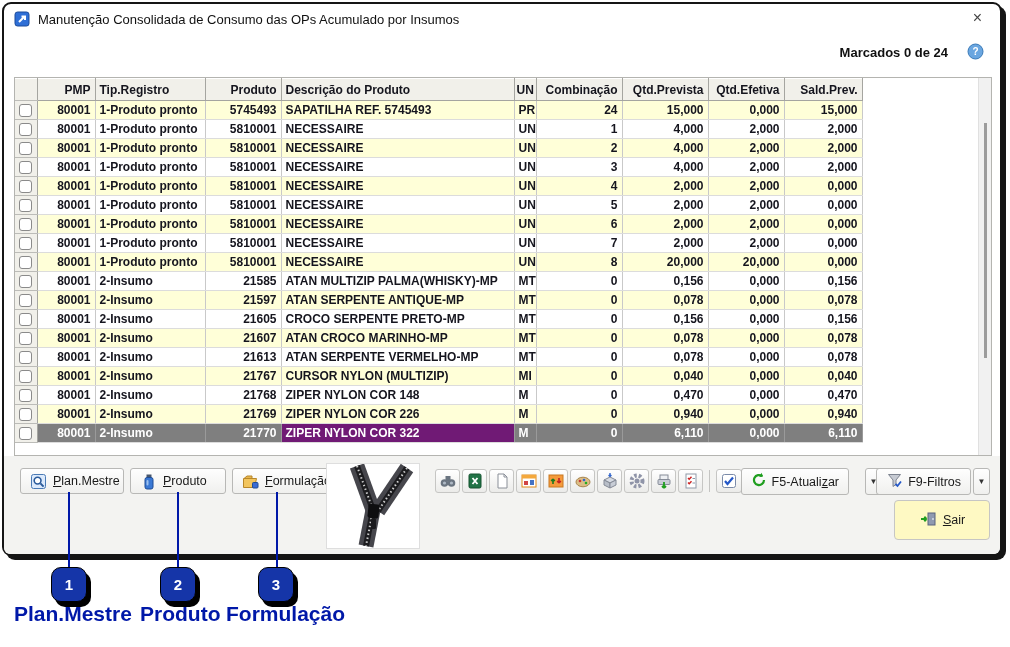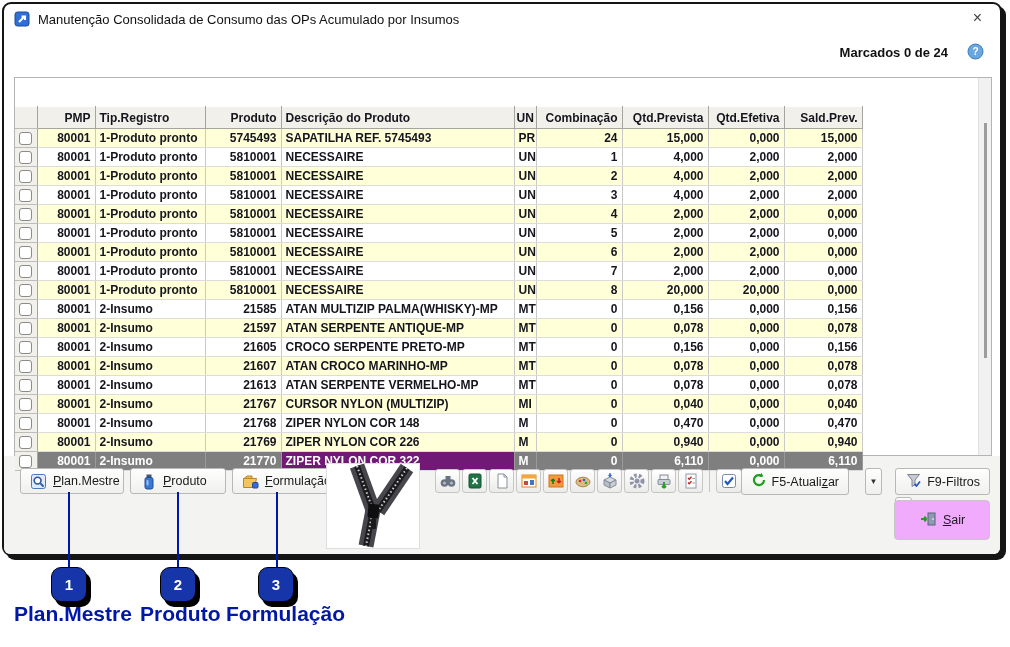--- a/index.html
+++ b/index.html
@@ -13,21 +13,21 @@
   .titlebar .ticon { width:16px; height:16px; margin-right:8px; flex:0 0 auto; }
   .title-text { font-size:13px; color:#111; }
   .close-btn { position:absolute; right:14px; top:5px; font-size:16px; color:#444; cursor:default; line-height:18px; padding:0 4px; }
 
   
   .status-row { position:absolute; top:39px; right:16px; display:flex; align-items:flex-end; gap:19px; }
   .status-text { font-size:13px; font-weight:bold; color:#111; }
 
   
   .table-wrap { position:absolute; left:10px; top:73px; width:978px; height:379px; background:#fff; border:1px solid #b4b4b0; }
-  table { border-collapse:collapse; table-layout:fixed; width:847px;margin-top:28px; }
+  table { border-collapse:collapse; table-layout:fixed; width:847px; }
   th { background:#f1f0ea; border-right:1px solid #a5a5a0; border-bottom:1px solid #a5a5a0; border-top:1px solid #fff;
        font-size:12px; font-weight:bold; color:#15151e; padding:3px 4px; height:22px; white-space:nowrap; overflow:hidden; }
   td { font-size:12px; font-weight:bold; color:#15151e; padding:1px 4px; height:19px;
        border-right:1px solid #c9c9c9; border-bottom:1px solid #dcdcdc; white-space:nowrap; overflow:hidden; }
   th.num, td.num { text-align:right; }
   th.txt, td.txt { text-align:left; }
   td.cb, th.cb { background:#f1f0ea; border-right:1px solid #a5a5a0; border-bottom:1px solid #bcbcb8; text-align:center; padding:1px 0; }
   tr.odd td:not(.cb) { background:#ffffd8; }
   tr.even td:not(.cb) { background:#ffffff; }
   tr.selected td:not(.cb) { background:#7f7f7f; color:#ffffff; border-right:1px solid #9a9a9a; }
@@ -41,27 +41,27 @@
           border:1px solid #b8b8b6; border-radius:3px; background:linear-gradient(#fefefe,#f0f0ee); font-size:12.5px; color:#1a1a1a; }
   .fbtn .ic, .tool .ic { display:flex; }
   .zipper-box { position:absolute; left:322px; top:459px; width:94px; height:86px; background:#fff; border:1px solid #dedede; }
 
   .toolbar { position:absolute; left:431px; top:465px; display:flex; align-items:center; gap:2px; }
   .tool { width:25px; height:24px; border:1px solid #c6c6c4; border-radius:3px; background:linear-gradient(#ffffff,#ebebe9);
           display:flex; align-items:center; justify-content:center; }
   .tsep { width:1px; height:22px; background:#c4c4c2; margin:0 4px; }
 
   .g-f5 { position:absolute; top:464px; right:118px; display:flex; gap:16px; }
-  .g-f9 { position:absolute; top:464px; right:10px; display:flex; gap:2px;flex-direction:column; }
+  .g-f9 { position:absolute; top:464px; right:10px; display:flex; gap:2px; }
   .abtn { height:27px; display:flex; align-items:center; gap:5px; padding:0 9px; border:1px solid #b8b8b6; border-radius:3px;
           background:linear-gradient(#fefefe,#f0f0ee); font-size:12.5px; color:#1a1a1a; }
   .arrow-btn { width:17px; height:27px; border:1px solid #b8b8b6; border-radius:3px; background:linear-gradient(#fefefe,#f0f0ee);
           display:flex; align-items:center; justify-content:center; font-size:8px; color:#333; }
   .sair-btn { position:absolute; right:10px; top:496px; width:96px; height:40px; border:1px solid #c6c6c4; border-radius:4px;
-          background:#f0abfc; display:flex; align-items:center; justify-content:center; gap:6px; font-size:12.5px; color:#1a1a1a; }
+          background:#fef9c3; display:flex; align-items:center; justify-content:center; gap:6px; font-size:12.5px; color:#1a1a1a; }
 
   
   .callout-line { position:absolute; width:2px; background:#0018a8; top:492px; height:78px; z-index:5; }
   .badge { position:absolute; top:567px; width:36px; height:35px; background:#1535a8; border:1px solid #000;
            border-radius:10px; box-shadow:4px 5px 0 #000; display:flex; align-items:center; justify-content:center;
            color:#fff; font-size:15px; font-weight:bold; z-index:6; }
   .callout-label { position:absolute; top:602px; font-size:21px; font-weight:bold; color:#0018a8; white-space:nowrap; }
   u { text-decoration:underline; }
 </style>
 </head>

